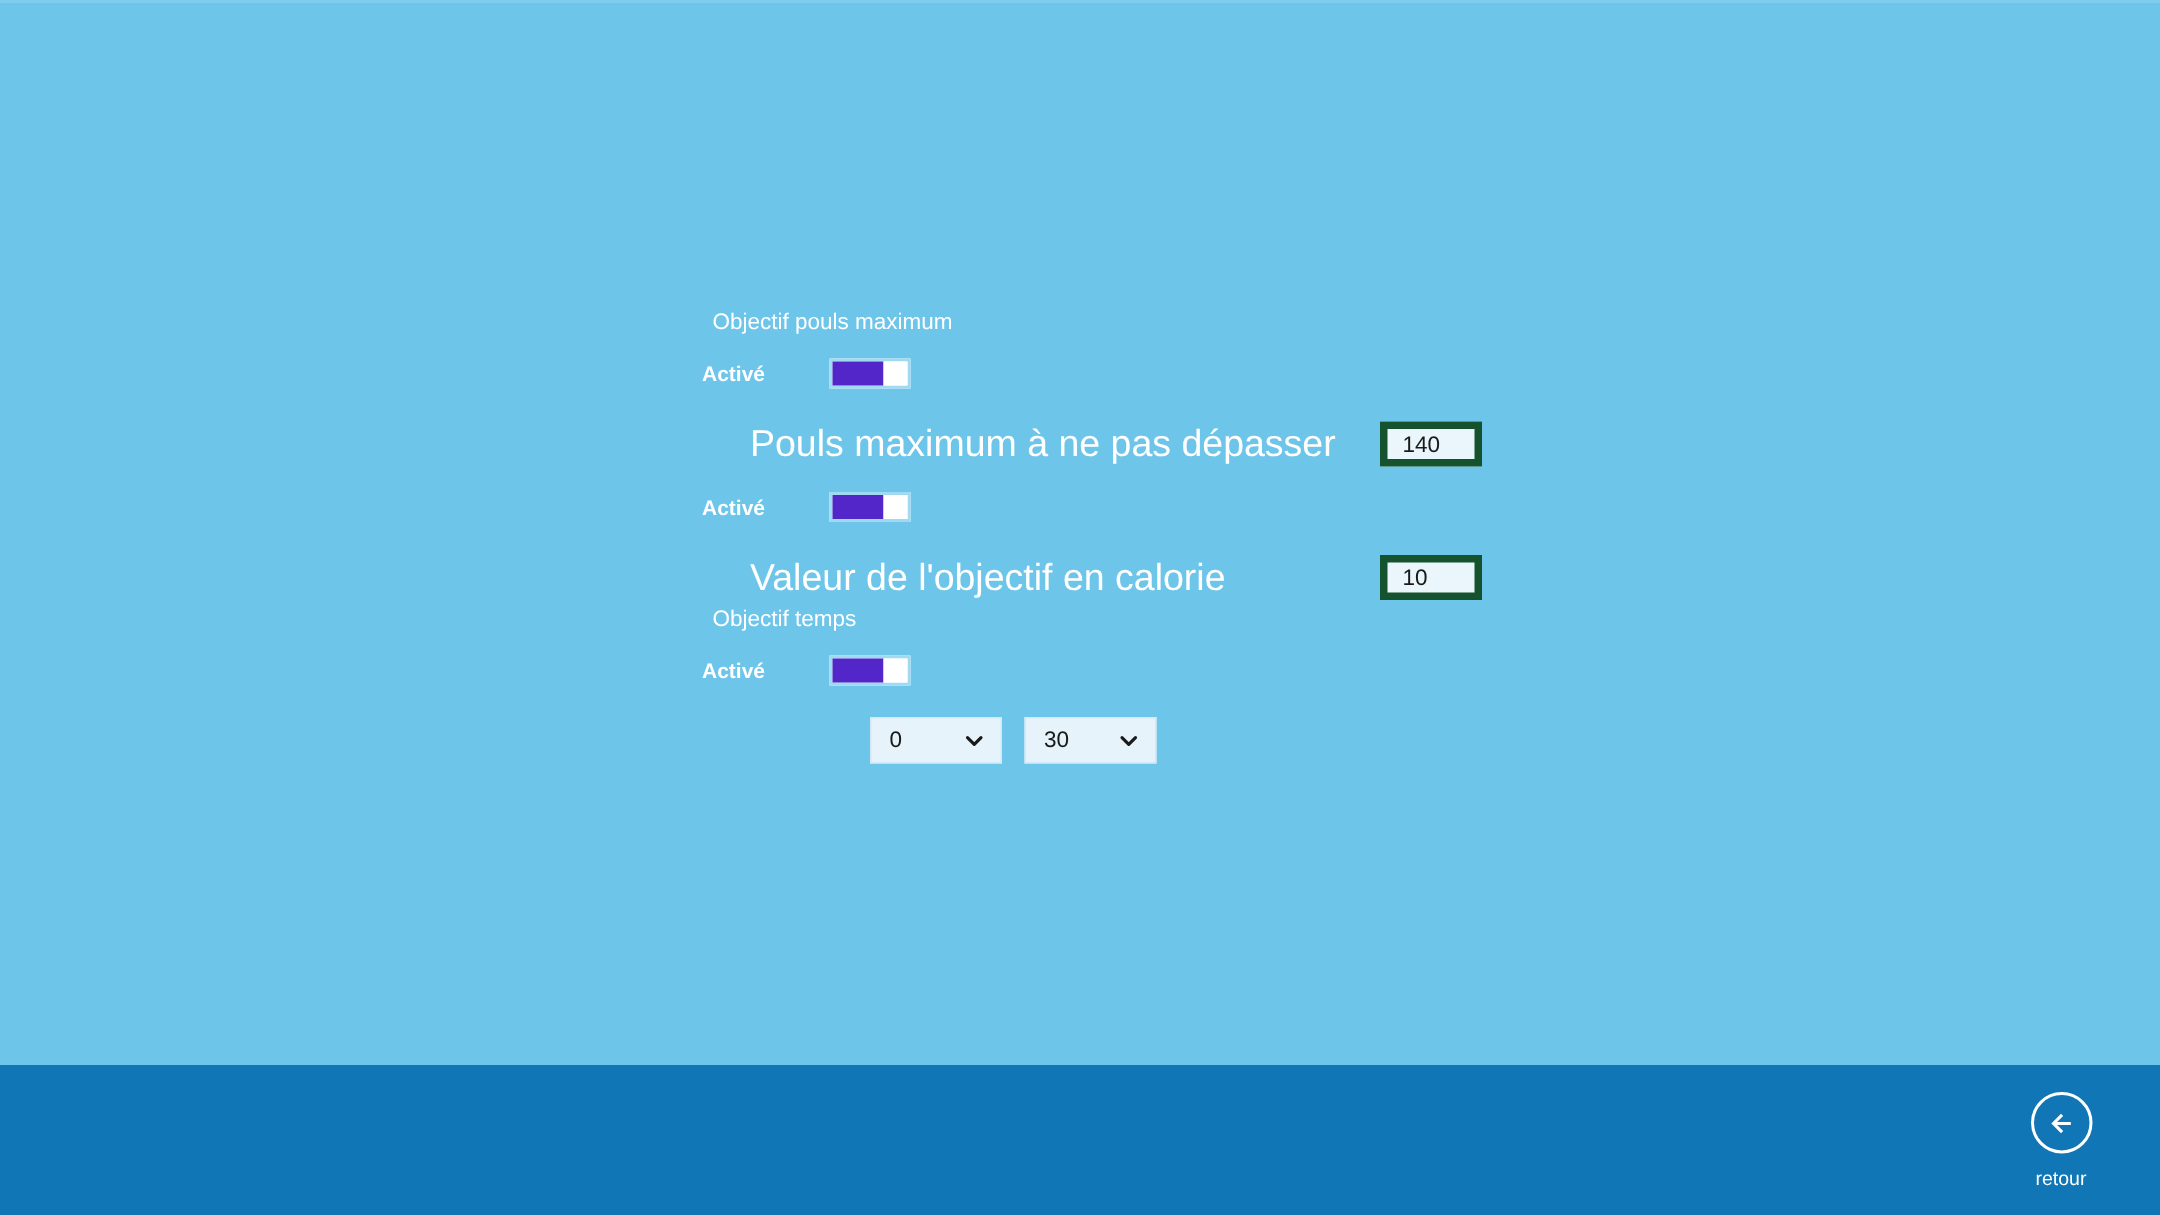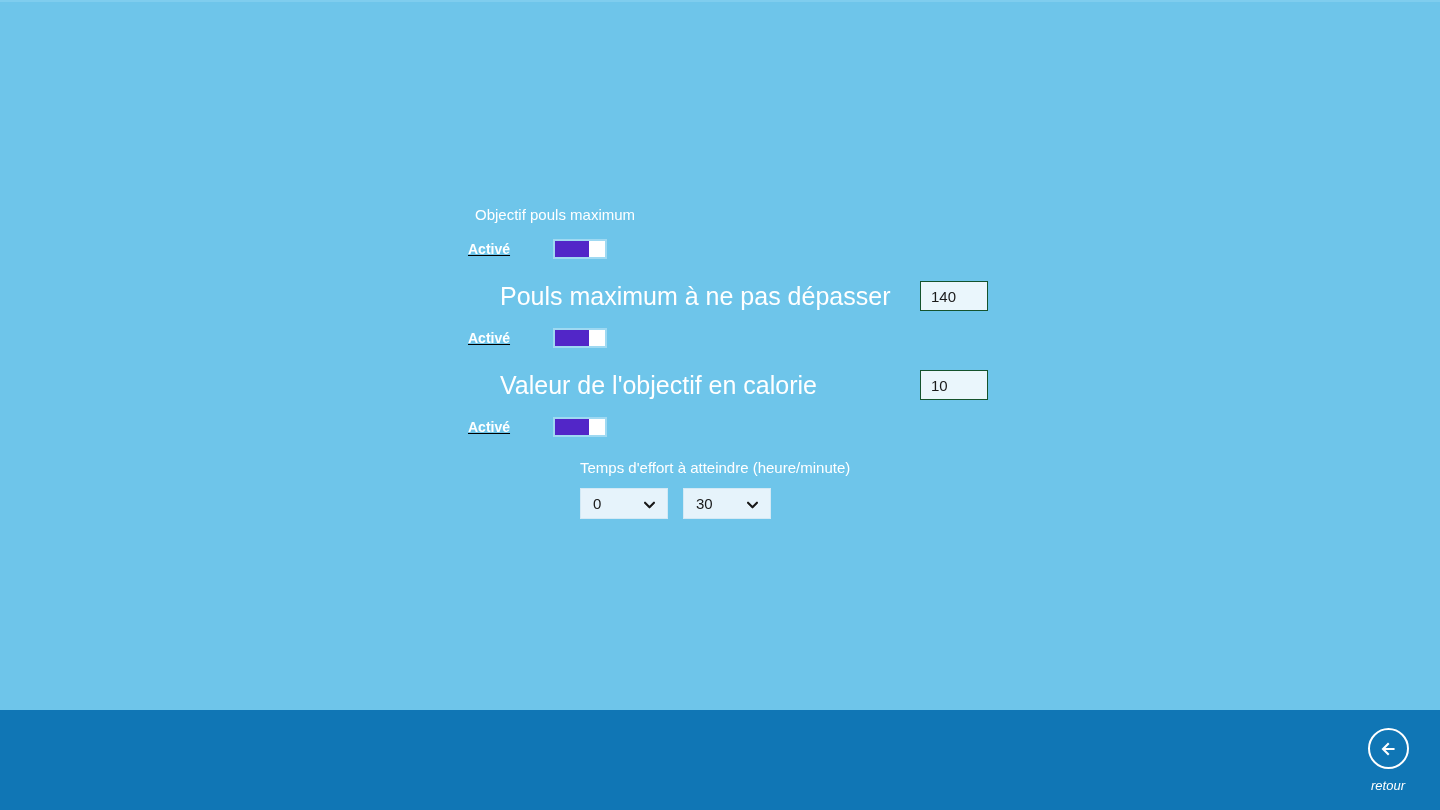--- a/index.html
+++ b/index.html
@@ -43,21 +43,20 @@
     font-weight: 400;
     margin-left: 7px;
     white-space: nowrap;
   }
 
   .toggle-row {
     display: flex;
     align-items: center;
     height: 30px;
     margin-top: 9px;
-    text-decoration: underline;
   }
   .toggle-caption {
     color: #ffffff;
     font-size: 14px;
     font-weight: 700;
     width: 85px;
     white-space: nowrap;
   }
   .switch {
     position: relative;
@@ -95,21 +94,21 @@
     font-size: 25px;
     font-weight: 400;
     line-height: 30px;
     white-space: nowrap;
     margin-left: 32px;
   }
   .num-input {
     width: 68px;
     height: 30px;
     background: #eaf6fc;
-    border: 1px solid #14532d;
+    border: 5px solid #14532d;
     box-sizing: border-box;
     color: #1a1a1a;
     font-size: 15px;
     font-family: "Liberation Sans", sans-serif;
     line-height: 28px;
     padding: 0 0 0 10px;
     outline: none;
   }
 
   
@@ -165,28 +164,27 @@
   .appbar {
     position: absolute;
     left: 0;
     top: 710px;
     width: 1440px;
     height: 100px;
     background: #1076b5;
   }
   .appbar-btn {
     position: absolute;
-    right: 16px;
+    right: 30px;
     top: 18px;
     width: 72px;
     display: flex;
     flex-direction: column;
     align-items: center;
     cursor: pointer;
-    font-style: italic;
   }
   .circle-icon {
     width: 41px;
     height: 41px;
     border: 2px solid #ffffff;
     border-radius: 50%;
     box-sizing: border-box;
     display: flex;
     align-items: center;
     justify-content: center;
@@ -230,30 +228,30 @@
           <span class="thumb"></span>
         </span>
       </div>
       <div class="field-row">
         <span class="field-label">Valeur de l'objectif en calorie</span>
         <input class="num-input" type="text" value="10" style="">
       </div>
     </div>
 
     <div>
+      <div class="group-label">Objectif temps</div>
       <div class="toggle-row">
         <span class="toggle-caption">Activé</span>
         <span class="switch">
           <span class="track"></span>
           <span class="thumb"></span>
         </span>
       </div>
 
       <div class="time-block">
-        <div class="time-label">Temps d'effort à atteindre (heure/minute)</div>
         <div class="selects">
           <div class="sel">
             <span class="val">0</span>
             <span class="chev">
               <svg width="13" height="13" viewBox="0 0 13 13">
                 <path d="M2 4.2 L6.5 8.8 L11 4.2" fill="none" stroke="#1a1a1a" stroke-width="2.1" stroke-linecap="round" stroke-linejoin="round"></path>
               </svg>
             </span>
           </div>
           <div class="sel">

